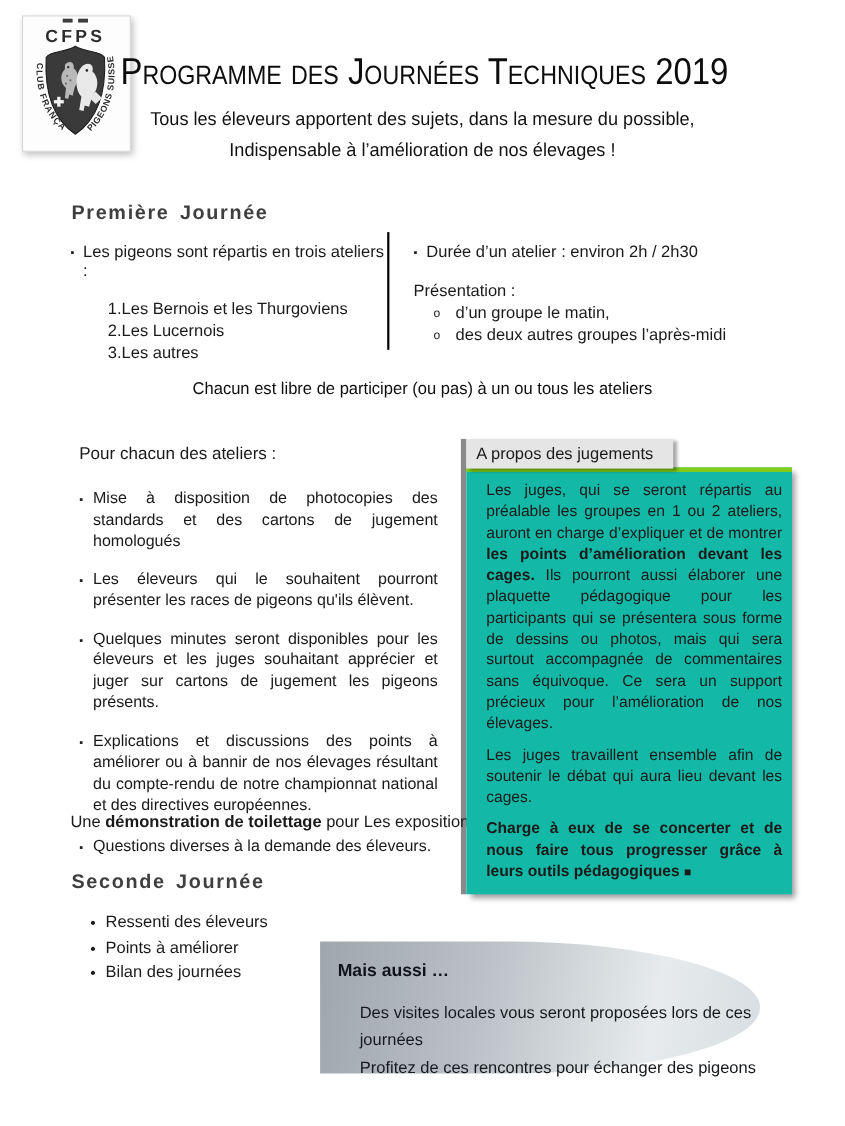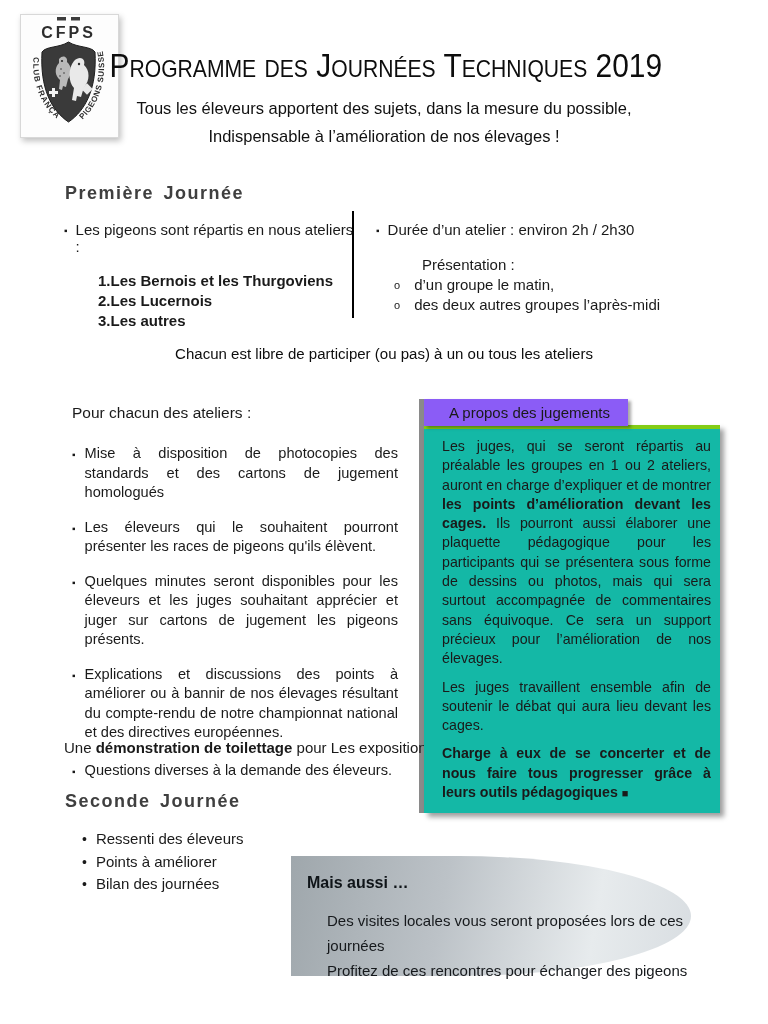--- a/index.html
+++ b/index.html
@@ -30,41 +30,41 @@
   .section-heading{
     position:absolute;left:65px;font-size:18px;font-weight:700;color:#3f3f3f;
     letter-spacing:1.5px;word-spacing:3px;
   }
   
   .col-left{position:absolute;left:64px;top:221px;width:290px;font-size:15px;}
   .col-right{position:absolute;left:376px;top:221px;width:330px;font-size:15px;}
   .v-divider{position:absolute;left:352px;top:211px;width:2px;height:107px;background:#000;}
   .b-line{display:flex;gap:8px;}
   .sq-marker{font-size:10px;line-height:20px;flex:0 0 auto;}
-  .num-list{margin:16px 0 0 34px;line-height:20px;font-weight:bold;}
-  .pres-label{margin-top:15px;margin-left:46px;}
+  .num-list{margin:16px 0 0 34px;line-height:20px;}
+  .pres-label{margin-top:15px;}
   .o-list{margin:2px 0 0 18px;line-height:20px;}
   .o-item{display:flex;gap:14px;}
   .o-marker{font-size:11px;line-height:20px;flex:0 0 auto;}
   
   .free-note{
     position:absolute;left:0;right:0;top:345px;text-align:center;font-size:15.5px;color:#0d0d0d;
     transform:scaleX(0.97);
   }
   
   .workshops-intro{position:absolute;left:72px;top:404px;font-size:15.5px;}
   .ws-list{position:absolute;left:72px;top:444px;width:326px;}
   .ws-item{display:flex;gap:9px;margin-bottom:15px;}
   .ws-item .txt{text-align:justify;font-size:14.6px;line-height:19.5px;flex:1;}
   .ws-item .sq-marker{line-height:19px;margin-top:1px;}
   
   .judge-box{position:absolute;left:419px;top:399px;width:296px;border-left:5px solid #8a8a8a;}
   .judge-tab{
-    display:inline-block;position:relative;z-index:2;background:#8b5cf6;color:#1a1a1a;
-    font-size:15px;padding:5px 14px 5px 25px;margin-bottom:-1px;min-width:165px;
+    display:inline-block;position:relative;z-index:2;background:#e5e5e5;color:#1a1a1a;
+    font-size:15px;padding:5px 14px 5px 9px;margin-bottom:-1px;min-width:165px;
     box-shadow:3px 2px 3px rgba(0,0,0,0.35);
   }
   .judge-body{
     position:relative;z-index:1;background:#14b8a6;border-top:4px solid #84cc16;
     padding:8px 9px 10px 18px;font-size:14.2px;line-height:19.3px;text-align:justify;
     box-shadow:4px 4px 5px rgba(0,0,0,0.38);
   }
   .judge-body p{margin:0 0 9px 0;}
   .judge-body p:last-child{margin-bottom:0;font-weight:bold;}
   .end-square{font-size:11px;}
@@ -126,21 +126,21 @@
 
   <div class="title">Programme des Journées Techniques 2019</div>
   <div class="subtitle l1">Tous les éleveurs apportent des sujets, dans la mesure du possible,</div>
   <div class="subtitle l2">Indispensable à  l’amélioration de nos élevages !</div>
 
   <div class="section-heading" style="top:183px;">Première Journée</div>
 
   <div class="col-left">
     <div class="b-line">
       <span class="sq-marker">▪</span>
-      <span>Les pigeons sont répartis en nous ateliers :</span>
+      <span>Les pigeons sont répartis en trois ateliers :</span>
     </div>
     <div class="num-list">
       <div>1.Les Bernois et les Thurgoviens</div>
       <div>2.Les Lucernois</div>
       <div>3.Les autres</div>
     </div>
   </div>
 
   <div class="v-divider"></div>
 

